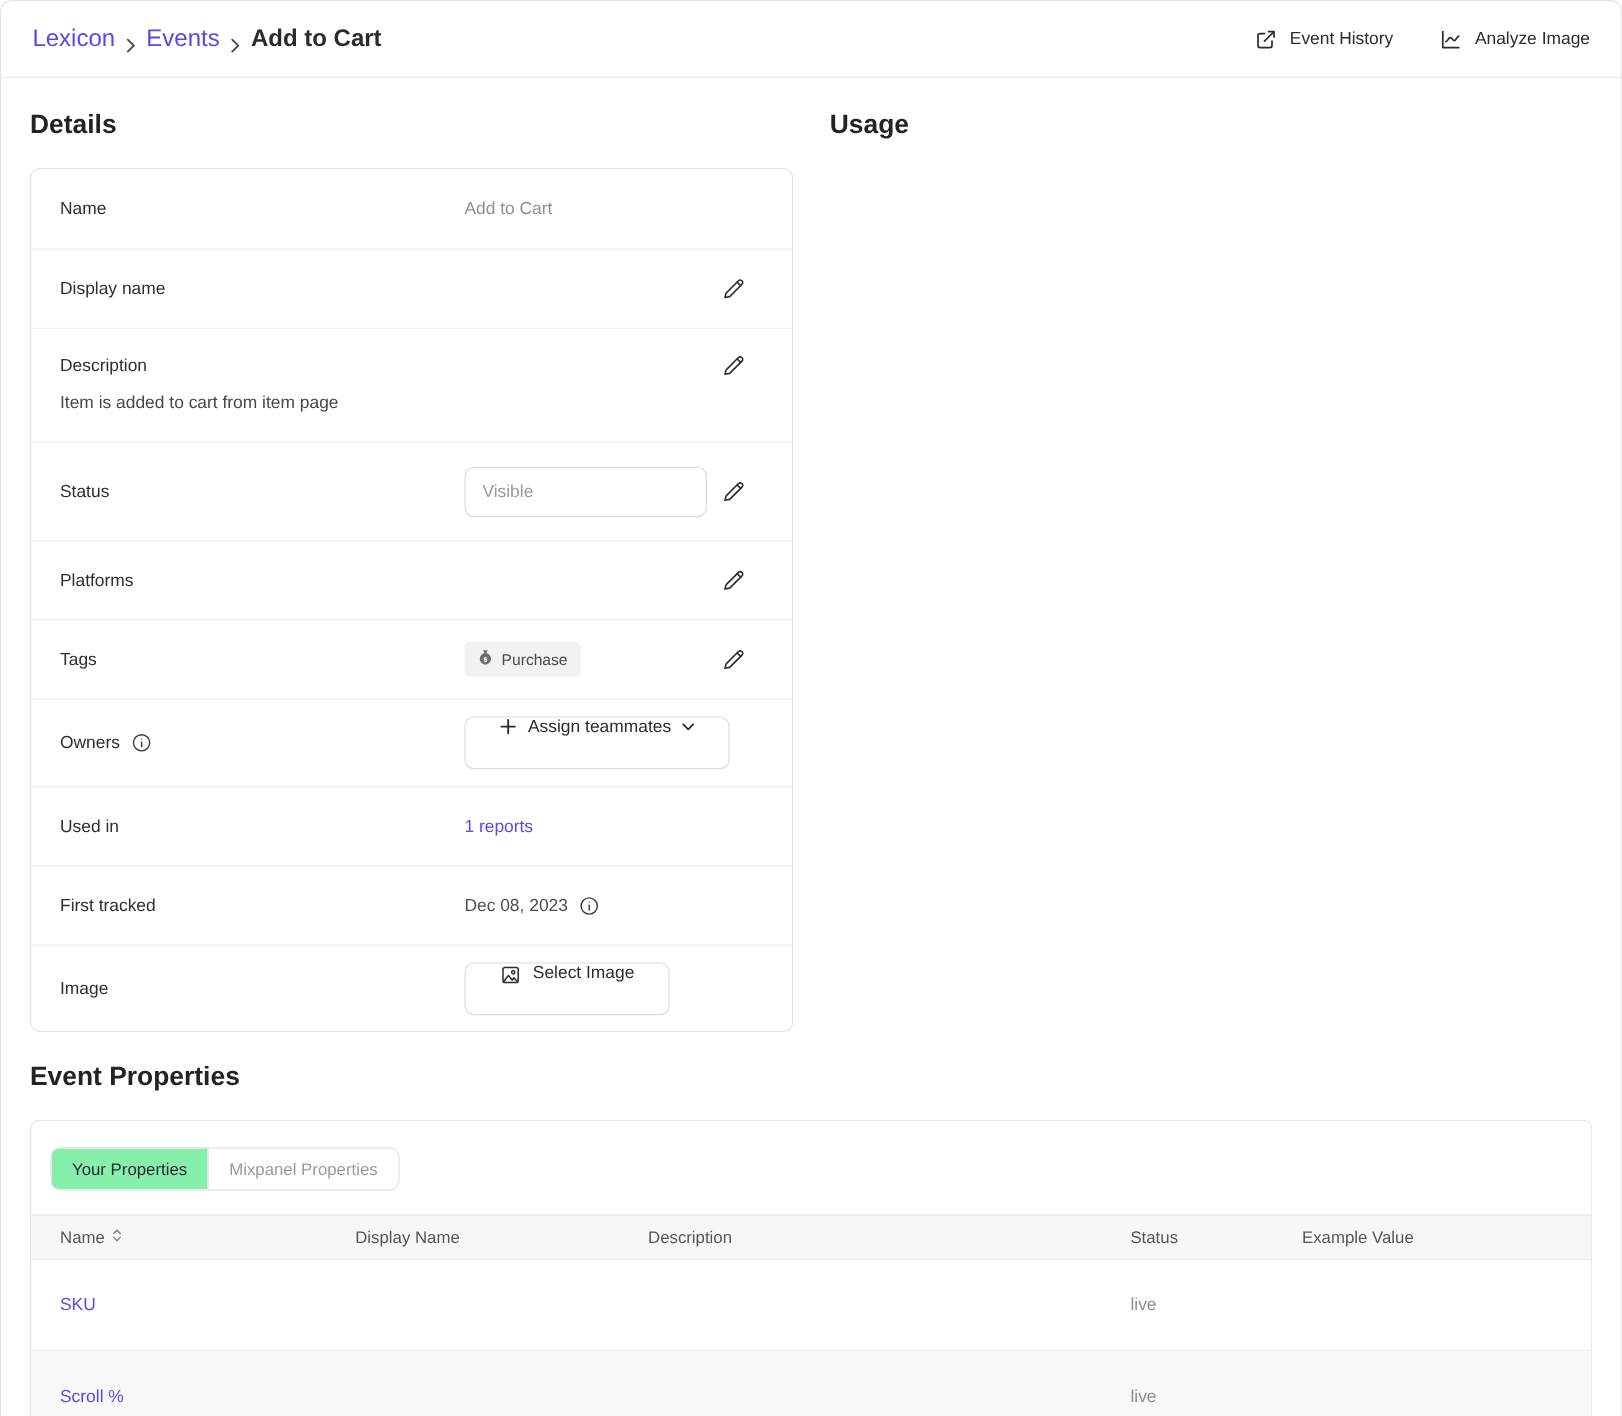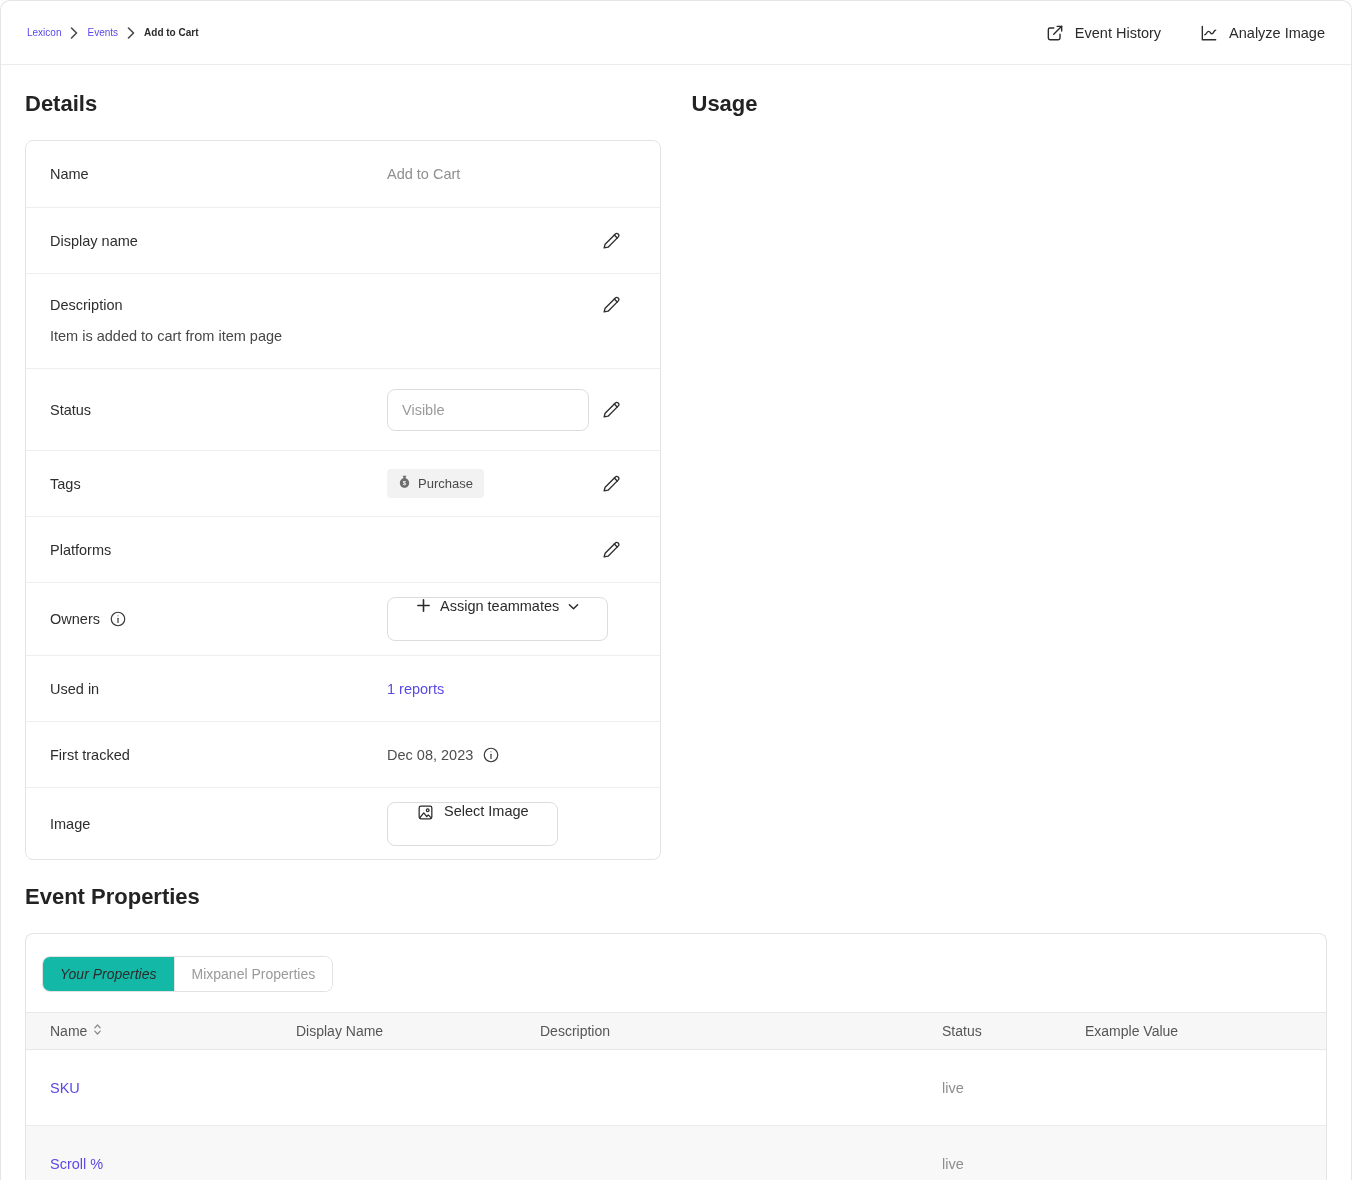--- a/index.html
+++ b/index.html
@@ -16,21 +16,21 @@
     border-radius:10px 10px 0 0;
     overflow:hidden;
   }
 
   
   .topbar {
     height:64px; padding:0 26px;
     display:flex; align-items:center; justify-content:space-between;
     border-bottom:1px solid #ececec;
   }
-  .breadcrumb { display:flex; align-items:flex-start; gap:9px; font-size:10px; }
+  .breadcrumb { display:flex; align-items:flex-end; gap:9px; font-size:20px; }
   .crumb-link { color:#5949e6; cursor:pointer; text-decoration:none; }
   .crumb-current { color:#2b2b2b; font-weight:700; }
   .crumb-sep { display:flex; align-items:center; color:#4a4a4a; }
   .actions { display:flex; align-items:flex-end; gap:38px; }
   .action-btn {
     display:flex; align-items:center; gap:10px;
     font-size:14.5px; font-weight:500; color:#2b2b2b; cursor:pointer;
   }
   .action-btn svg { display:block; }
 
@@ -83,21 +83,21 @@
   .info-icon { display:flex; color:#3a3a3a; }
 
   
   .props-section { margin-top:24px; }
   .props-card { border:1px solid #e4e4e6; border-radius:8px 8px 0 0; border-bottom:none; background:#fff; }
   .tabs {
     display:inline-flex; margin:22px 0 20px 16px;
     border:1px solid #e2e2e2; border-radius:8px; overflow:hidden;
   }
   .tab { padding:9px 17px; font-size:14px; font-weight:500; cursor:pointer; }
-  .tab.active { background:#14b8a6; color:#2b2b2b;font-style:italic; }
+  .tab.active { background:#86efac; color:#2b2b2b; }
   .tab.inactive { background:#fff; color:#9a9a9a; border-left:1px solid #e2e2e2; }
 
   .tgrid { display:grid; grid-template-columns:246px 244px 402px 143px 1fr; align-items:center; padding:0 24px; }
   .thead {
     height:38px; background:#f7f7f7;
     border-top:1px solid #e8e8e8; border-bottom:1px solid #e8e8e8;
     font-size:14px; color:#565656;
   }
   .th { display:flex; align-items:center; gap:6px; }
   .trow { height:76px; border-bottom:1px solid #ececec; font-size:14.5px; }
@@ -190,40 +190,40 @@
             <input class="status-input" type="text" placeholder="Visible" style="">
             <span class="pencil">
               <svg width="22" height="22" viewBox="0 0 24 24" fill="none" stroke="currentColor" stroke-width="1.5" stroke-linecap="round" stroke-linejoin="round">
                   <path d="M4.5 19.5l1.1-4L16.8 4.3a2.1 2.1 0 0 1 3 0l.2.2a2.1 2.1 0 0 1 0 3L8.8 18.7l-4.3.8z"></path>
                   <path d="M15.6 5.5l3.2 3.2"></path>
                 </svg>
             </span>
           </div>
 
           <div class="row">
+            <span class="row-label">Platforms</span>
+            <span class="pencil">
+              <svg width="22" height="22" viewBox="0 0 24 24" fill="none" stroke="currentColor" stroke-width="1.5" stroke-linecap="round" stroke-linejoin="round">
+                  <path d="M4.5 19.5l1.1-4L16.8 4.3a2.1 2.1 0 0 1 3 0l.2.2a2.1 2.1 0 0 1 0 3L8.8 18.7l-4.3.8z"></path>
+                  <path d="M15.6 5.5l3.2 3.2"></path>
+                </svg>
+            </span>
+          </div>
+
+          <div class="row">
             <span class="row-label">Tags</span>
             <span class="tag-chip">
               <span>
                 <svg width="13" height="14" viewBox="0 0 16 18">
                     <path d="M5.6 1h4.8l-1.3 3c3.1 1 4.9 3.5 4.9 6.3 0 3.4-2.6 6.2-6 6.2s-6-2.8-6-6.2c0-2.8 1.8-5.3 4.9-6.3L5.6 1z" fill="#6d6d6d"></path>
                     <text x="8" y="13.2" font-size="7.5" font-weight="bold" fill="#ffffff" text-anchor="middle" font-family="Liberation Sans, sans-serif">$</text>
                   </svg>
               </span>
               <span>Purchase</span>
             </span>
-            <span class="pencil">
-              <svg width="22" height="22" viewBox="0 0 24 24" fill="none" stroke="currentColor" stroke-width="1.5" stroke-linecap="round" stroke-linejoin="round">
-                  <path d="M4.5 19.5l1.1-4L16.8 4.3a2.1 2.1 0 0 1 3 0l.2.2a2.1 2.1 0 0 1 0 3L8.8 18.7l-4.3.8z"></path>
-                  <path d="M15.6 5.5l3.2 3.2"></path>
-                </svg>
-            </span>
-          </div>
-
-          <div class="row">
-            <span class="row-label">Platforms</span>
             <span class="pencil">
               <svg width="22" height="22" viewBox="0 0 24 24" fill="none" stroke="currentColor" stroke-width="1.5" stroke-linecap="round" stroke-linejoin="round">
                   <path d="M4.5 19.5l1.1-4L16.8 4.3a2.1 2.1 0 0 1 3 0l.2.2a2.1 2.1 0 0 1 0 3L8.8 18.7l-4.3.8z"></path>
                   <path d="M15.6 5.5l3.2 3.2"></path>
                 </svg>
             </span>
           </div>
 
           <div class="row row-owners">
             <span class="row-label">

